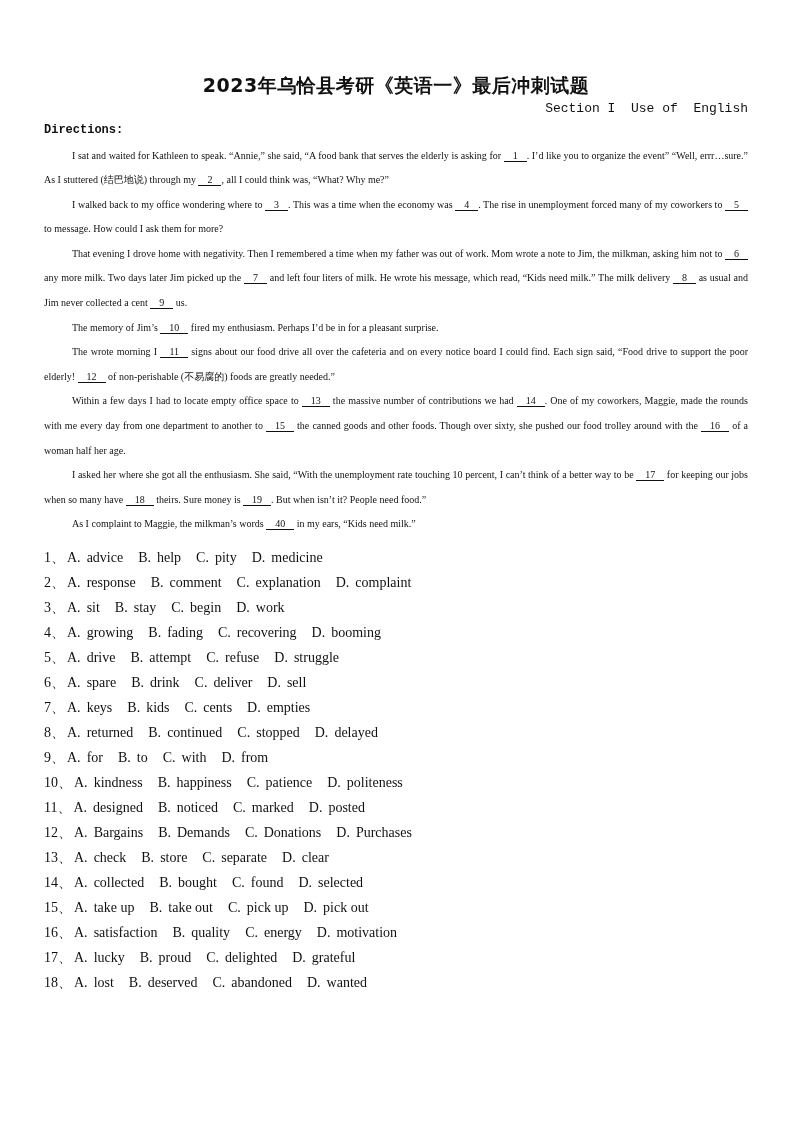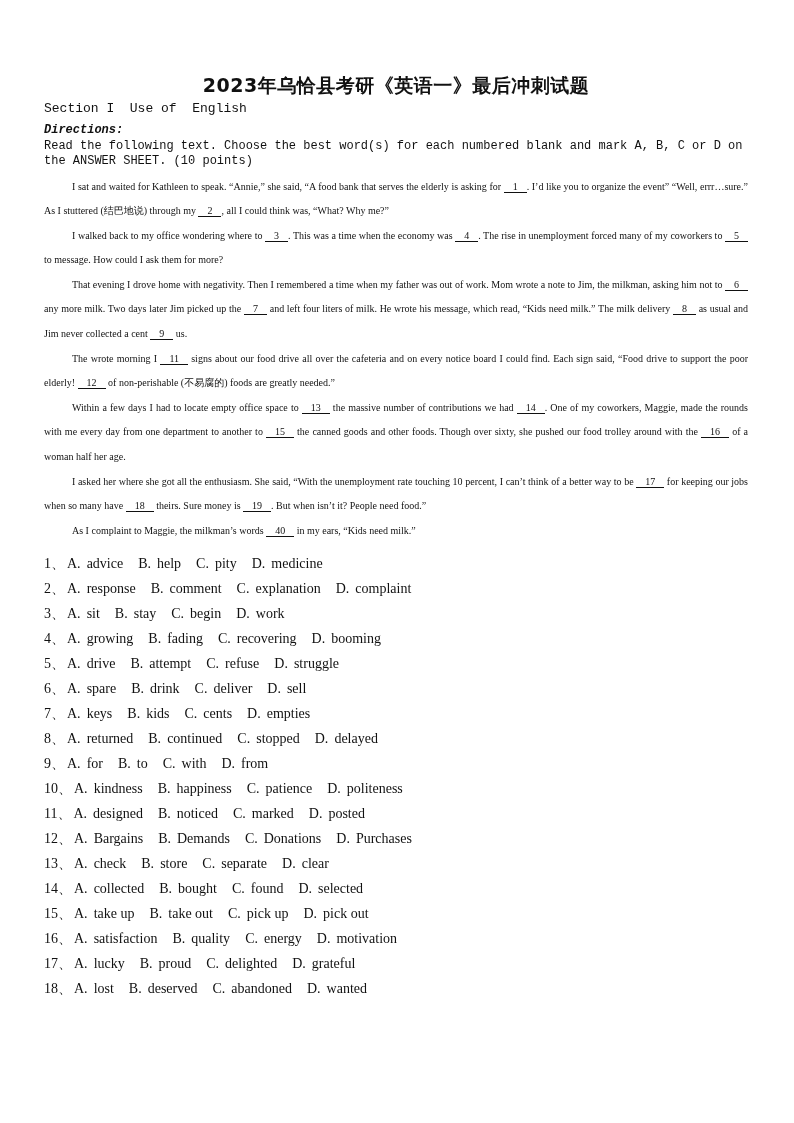--- a/index.html
+++ b/index.html
@@ -25,36 +25,35 @@
     text-align: center;
     font-family: "DejaVu Sans", "Liberation Sans", sans-serif;
     font-weight: bold;
     font-size: 19px;
     line-height: 26px;
     letter-spacing: 0.5px;
     white-space: pre-wrap;
   }
   .section-heading {
     margin: 2px 0 0 0;
-    text-align: left;
+    text-align: right;
     font-family: "Liberation Mono", "DejaVu Sans Mono", monospace;
     font-weight: normal;
     font-size: 13px;
     line-height: 17px;
     white-space: pre-wrap;
   }
   .directions {
     margin-top: 6px;
     font-family: "Liberation Mono", "DejaVu Sans Mono", monospace;
     font-size: 12px;
     line-height: 15.5px;
   }
   .directions-label {
     font-weight: bold;
-    font-style: italic;
   }
   .directions-text {
     white-space: normal;
   }
   .passage {
     margin-top: 5px;
     font-family: "Liberation Serif", "DejaVu Serif", serif;
     font-size: 10px;
     line-height: 24.6px;
   }
@@ -89,27 +88,27 @@
 </style>
 </head>
 <body>
 
 <div class="page">
   <h1 class="page-title">2023年乌恰县考研《英语一》最后冲刺试题</h1>
   <h2 class="section-heading">Section I  Use of  English</h2>
 
   <div class="directions">
     <div class="directions-label">Directions:</div>
-    <div class="directions-text">Read the following text. Choose the best word(s) for each numbered blank and mark A, B, C or D on the ANSWER SHEET. (10 points)</div>
   </div>
 
   <div class="passage" id="passage">
       <p class="para"><span>I sat and waited for Kathleen to speak. “Annie,” she said, “A food bank that serves the elderly is asking for </span><span class="blank">1</span><span>. I’d like you to organize the event” “Well, errr…sure.” As I stuttered (结巴地说) through my </span><span class="blank">2</span><span>, all I could think was, “What? Why me?”</span></p>
       <p class="para"><span>I walked back to my office wondering where to </span><span class="blank">3</span><span>. This was a time when the economy was </span><span class="blank">4</span><span>. The rise in unemployment forced many of my coworkers to </span><span class="blank">5</span><span> to message. How could I ask them for more?</span></p>
       <p class="para"><span>That evening I drove home with negativity. Then I remembered a time when my father was out of work. Mom wrote a note to Jim, the milkman, asking him not to </span><span class="blank">6</span><span> any more milk. Two days later Jim picked up the </span><span class="blank">7</span><span> and left four liters of milk. He wrote his message, which read, “Kids need milk.” The milk delivery </span><span class="blank">8</span><span> as usual and Jim never collected a cent </span><span class="blank">9</span><span> us.</span></p>
+      <p class="para"><span>The memory of Jim’s </span><span class="blank">10</span><span> fired my enthusiasm. Perhaps I’d be in for a pleasant surprise.</span></p>
       <p class="para"><span>The wrote morning I </span><span class="blank">11</span><span> signs about our food drive all over the cafeteria and on every notice board I could find. Each sign said, “Food drive to support the poor elderly! </span><span class="blank">12</span><span> of non-perishable (不易腐的) foods are greatly needed.”</span></p>
       <p class="para"><span>Within a few days I had to locate empty office space to </span><span class="blank">13</span><span> the massive number of contributions we had </span><span class="blank">14</span><span>. One of my coworkers, Maggie, made the rounds with me every day from one department to another to </span><span class="blank">15</span><span> the canned goods and other foods. Though over sixty, she pushed our food trolley around with the </span><span class="blank">16</span><span> of a woman half her age.</span></p>
       <p class="para"><span>I asked her where she got all the enthusiasm. She said, “With the unemployment rate touching 10 percent, I can’t think of a better way to be </span><span class="blank">17</span><span> for keeping our jobs when so many have </span><span class="blank">18</span><span> theirs. Sure money is </span><span class="blank">19</span><span>. But when isn’t it? People need food.”</span></p>
       <p class="para"><span>As I complaint to Maggie, the milkman’s words </span><span class="blank">40</span><span> in my ears, “Kids need milk.”</span></p>
     </div>
 
   <div class="questions" id="questions">
       <div class="q-row"><span class="q-num">1、</span><span class="q-opt"><span class="opt-label">A.</span><span class="opt-text">advice</span></span><span class="q-opt"><span class="opt-label">B.</span><span class="opt-text">help</span></span><span class="q-opt"><span class="opt-label">C.</span><span class="opt-text">pity</span></span><span class="q-opt"><span class="opt-label">D.</span><span class="opt-text">medicine</span></span></div>
       <div class="q-row"><span class="q-num">2、</span><span class="q-opt"><span class="opt-label">A.</span><span class="opt-text">response</span></span><span class="q-opt"><span class="opt-label">B.</span><span class="opt-text">comment</span></span><span class="q-opt"><span class="opt-label">C.</span><span class="opt-text">explanation</span></span><span class="q-opt"><span class="opt-label">D.</span><span class="opt-text">complaint</span></span></div>
       <div class="q-row"><span class="q-num">3、</span><span class="q-opt"><span class="opt-label">A.</span><span class="opt-text">sit</span></span><span class="q-opt"><span class="opt-label">B.</span><span class="opt-text">stay</span></span><span class="q-opt"><span class="opt-label">C.</span><span class="opt-text">begin</span></span><span class="q-opt"><span class="opt-label">D.</span><span class="opt-text">work</span></span></div>

